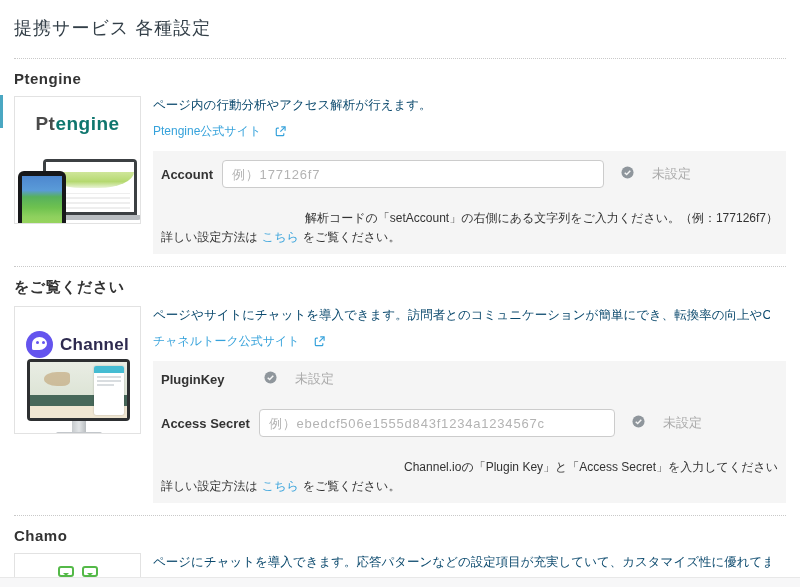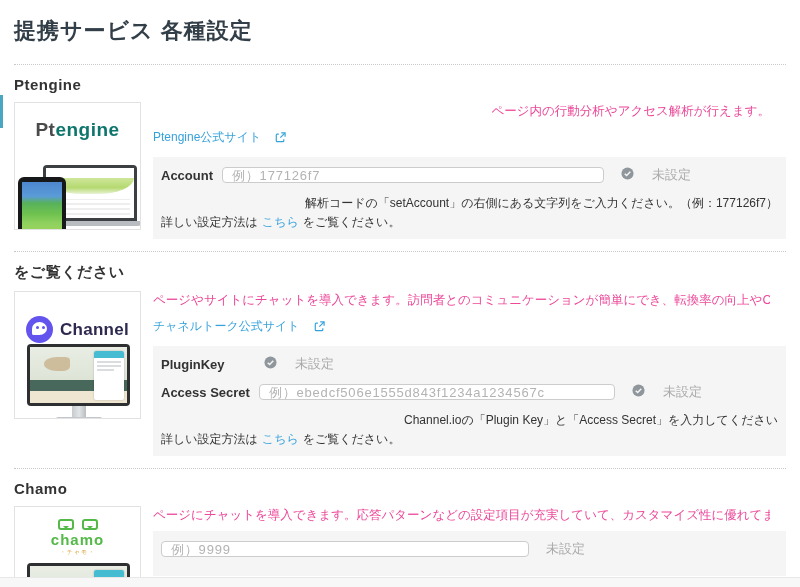--- a/index.html
+++ b/index.html
@@ -2,44 +2,44 @@
 <html><head>
 <meta charset="utf-8">
 <style>
   * { margin:0; padding:0; box-sizing:border-box; }
   html,body { width:800px; height:587px; overflow:hidden; background:#fff;
     font-family:"Liberation Sans","DejaVu Sans",sans-serif; color:#333; }
   .page { position:relative; width:800px; height:587px; padding:0 14px; }
 
   .left-strip { position:absolute; left:0; top:95px; width:3px; height:33px; background:#4aa7c2; }
 
-  h1.page-title { font-size:22px; font-weight:bold; color:#333f48; letter-spacing:1px;
+  h1.page-title { font-size:18px; font-weight:normal; color:#333f48; letter-spacing:1px;
     padding:16px 0 18px 0; border-bottom:1px dotted #c9c9c9; }
 
   section.service { padding-top:7px; }
   section.service + section.service { border-top:1px dotted #c9c9c9; }
   .svc-heading { font-size:15px; font-weight:bold; color:#333; margin:4px 0 9px 0; letter-spacing:.5px; }
 
   .svc-row { display:flex; align-items:flex-start; padding-bottom:12px; }
 
   
   .thumb { position:relative; width:127px; height:128px; flex:0 0 127px; margin-right:12px;
     background:#fff; border:1px solid #e2e2e2; overflow:hidden; }
   .thumb.tall { height:132px; }
 
   .svc-content { flex:1; min-width:0; }
-  .desc { font-size:12.5px; color:#ec4899; white-space:nowrap; overflow:hidden; margin:1px 16px 7px 0;text-align:right; }
+  .desc { font-size:12.5px; color:#0c4a6e; white-space:nowrap; overflow:hidden; margin:1px 16px 7px 0; }
   .site-link { font-size:12px; color:#36a2db; text-decoration:none; display:inline-flex;
     align-items:center; gap:14px; margin-bottom:9px; cursor:pointer; }
   .site-link svg { display:block; }
 
   .panel { background:#f5f5f5; padding:9px 8px 8px 8px; margin-top:2px; }
-  .field { display:flex; align-items:center; margin-bottom:10px; }
+  .field { display:flex; align-items:center; margin-bottom:21px; }
   .field label { font-size:13px; font-weight:600; color:#333; margin-right:9px; white-space:nowrap; }
-  .field input { height:16px; border:1px solid #ccc; border-radius:4px; background:#fff;
+  .field input { height:28px; border:1px solid #ccc; border-radius:4px; background:#fff;
     padding:0 9px; font-size:13px; letter-spacing:.8px; color:#333;
     font-family:"Liberation Sans","DejaVu Sans",sans-serif; }
   .field input::placeholder { color:#b3b3b3; opacity:1; }
   .sec-ptengine .field input { width:382px; }
   .sec-channel .field input { width:356px; }
   .sec-chamo  .field input { width:368px; }
   .status { display:inline-flex; align-items:center; gap:18px; margin-left:17px;
     font-size:13px; color:#aaa; white-space:nowrap; }
 
   .note  { font-size:12px; color:#333; line-height:1.55; margin-top:5px; white-space:nowrap; overflow:hidden;text-align:right; }

